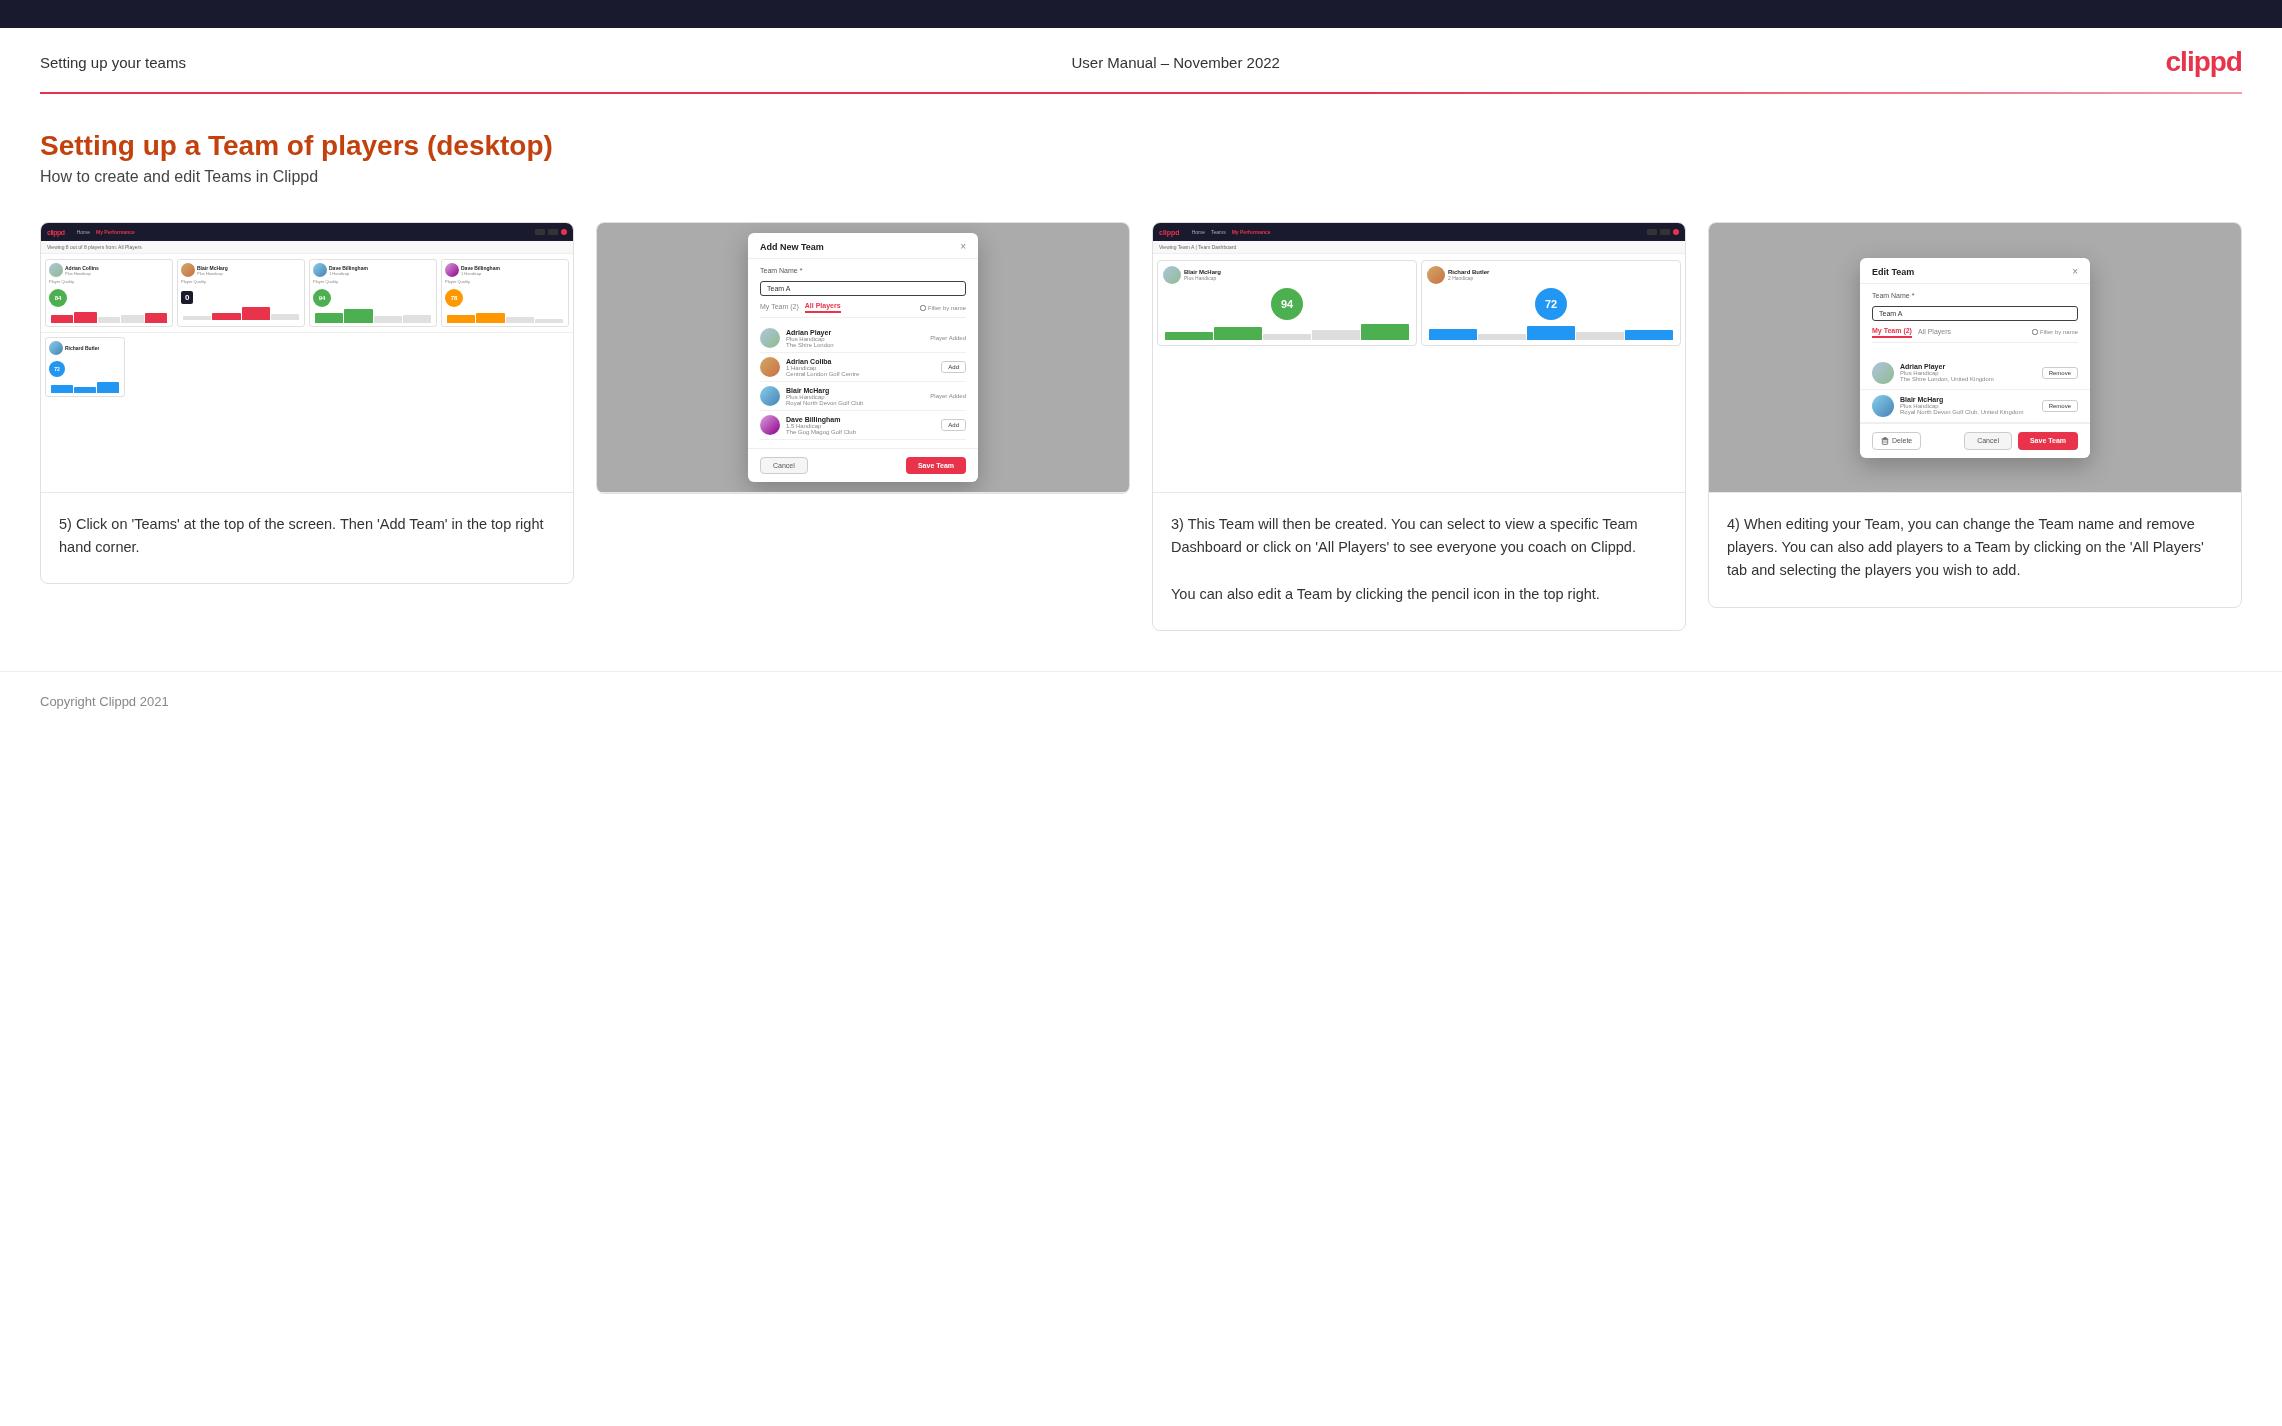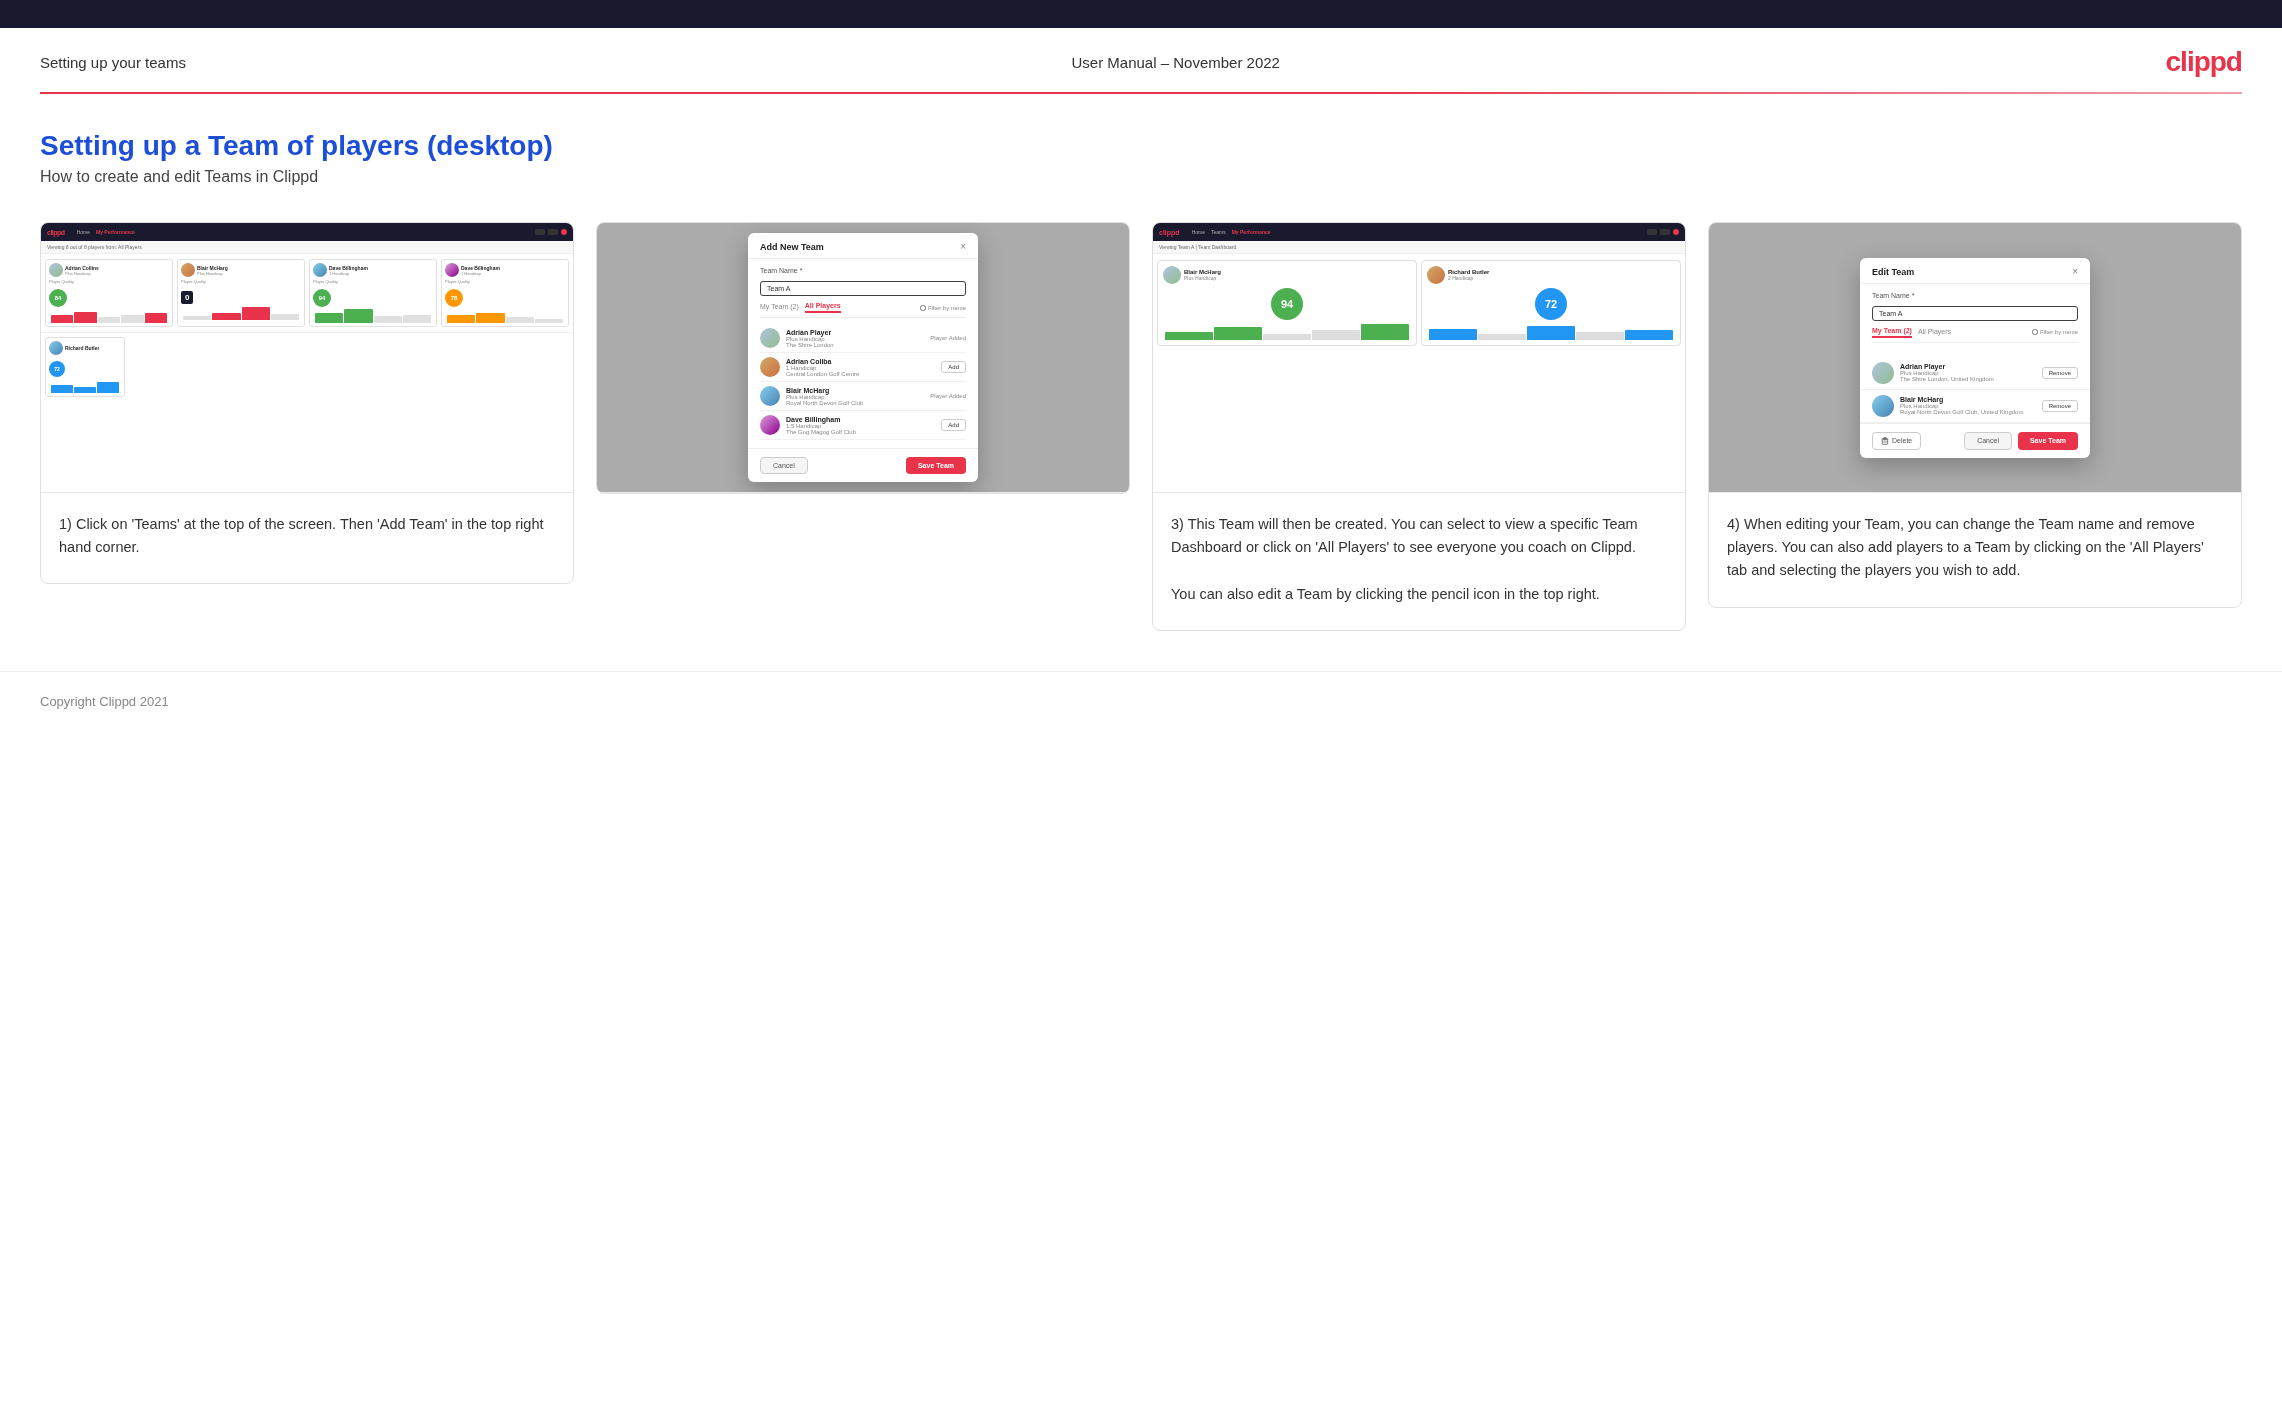--- a/index.html
+++ b/index.html
@@ -47,21 +47,21 @@
       margin: 0 40px;
     }
 
     .main-content {
       padding: 36px 40px 20px 40px;
     }
 
     .page-title {
       font-size: 28px;
       font-weight: 700;
-      color: #1d4ed8;
+      color: #c2410c;
       margin-bottom: 6px;
     }
 
     .page-subtitle {
       font-size: 16px;
       color: #444;
       margin-bottom: 36px;
     }
 
     .cards-row {
@@ -655,21 +655,21 @@
               <div class="score-badge score-blue" style="background:#2196f3;width:16px;height:16px;font-size:5px;">72</div>
               <div class="mini-bar-chart">
                 <div class="mini-bar" style="height:60%;background:#2196f3;"></div>
                 <div class="mini-bar" style="height:40%;background:#2196f3;"></div>
                 <div class="mini-bar" style="height:80%;background:#2196f3;"></div>
               </div>
             </div>
           </div>
         </div>
       </div>
-      <div class="card-text">1) Click on 'Teams' at the top of the screen. Then 'Add Team' in the top right hand corner.</div>
+      <div class="card-text">5) Click on 'Teams' at the top of the screen. Then 'Add Team' in the top right hand corner.</div>
     </div>
 
     <div class="card">
       <div class="card-screenshot">
         <div class="ss2-bg">
           <div class="modal-box">
             <div class="modal-header">
               <span class="modal-title">Add New Team</span>
               <span class="modal-close">×</span>
             </div>

